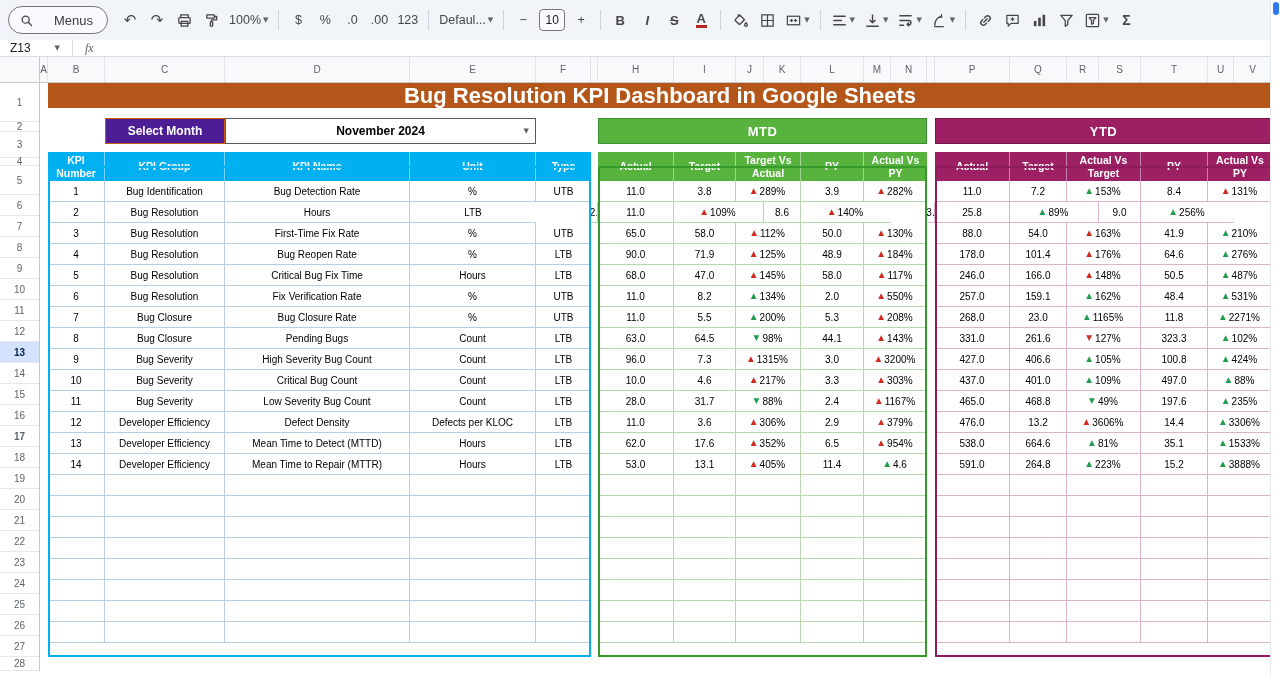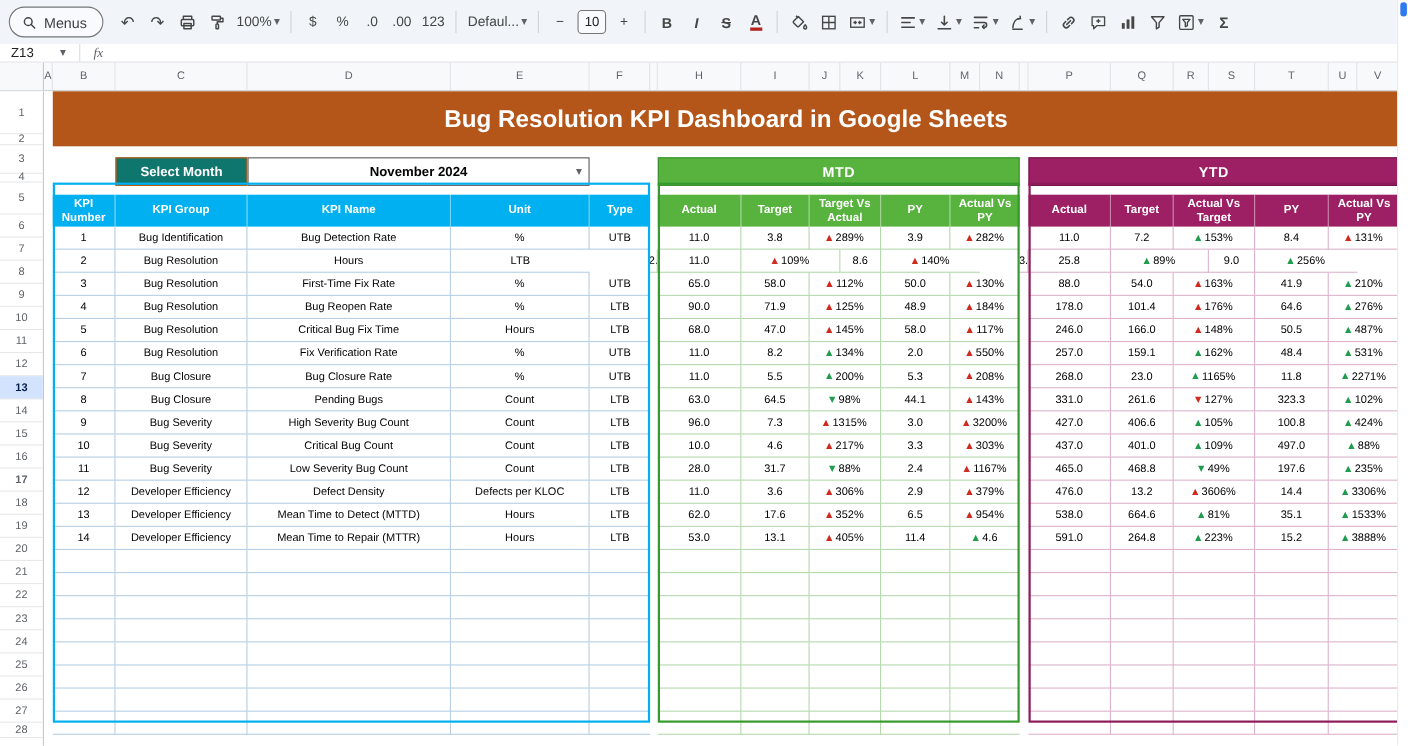--- a/index.html
+++ b/index.html
@@ -5,21 +5,21 @@
   *{box-sizing:border-box;margin:0;padding:0}
   html,body{width:1280px;height:678px;overflow:hidden}
   body{font-family:"Liberation Sans",sans-serif;background:#fff;position:relative}
   .dj{font-family:"DejaVu Sans",sans-serif}
 
   
   .toolbar{height:40px;background:#f1f5fa;display:flex;align-items:center;padding:0 8px;gap:1px}
   .tbtn{display:flex;align-items:center;justify-content:center;height:26px;min-width:26px;padding:0 4px;
         border-radius:4px;color:#444746;font-size:12.5px;cursor:default;white-space:nowrap}
   .tbtn svg{display:block}
-  .menus-pill{display:flex;align-items:center;gap:6px;height:28px;padding:0 14px 0 10px;border:1px solid #747775;
+  .menus-pill{display:flex;align-items:center;gap:20px;height:28px;padding:0 14px 0 10px;border:1px solid #747775;
         border-radius:15px;font-size:13px;color:#3c4043;background:#f8fafd;margin-right:8px}
   .caret{font-size:7px;color:#5f6368;margin-left:2px;font-family:"DejaVu Sans",sans-serif}
   .tdiv{width:1px;height:20px;background:#d0d4da;margin:0 5px}
   .fsize-box{width:26px;height:22px;border:1px solid #747775;border-radius:4px;display:flex;align-items:center;
         justify-content:center;font-size:12px;color:#202124;background:#f8fafd;margin:0 2px}
   .b-bold{font-weight:700;font-size:13px}
   .b-italic{font-style:italic;font-size:13px;font-weight:600}
   .b-strike{text-decoration:line-through;font-size:13px;font-weight:600}
   .b-color{font-weight:700;font-size:13px;line-height:1.05;border-bottom:3px solid #b3261e;padding:0 1px}
   .b-sigma{font-size:14px;font-weight:600}
@@ -44,30 +44,30 @@
   .rowhead.sel{background:#d3e3fd;color:#041e49;font-weight:700}
 
   
   .sheet{position:relative;width:1232px;background:#fff}
   .gridrow{display:grid;grid-template-columns:8px 57px 120px 185px 126px 55px 7px 76px 62px 28px 37px 63px 27px 36px 8px 75px 57px 32px 42px 67px 26px 38px}
   .cell{display:flex;align-items:center;justify-content:center;font-size:10px;color:#000;overflow:hidden;white-space:nowrap}
   .span2{grid-column:span 2}
   .span7{grid-column:span 7}
   .span21{grid-column:span 21}
 
-  .band-title{height:50px}
+  .band-title{height:25px}
   .band-sp1{height:10px}
   .band-month{height:26px}
   .band-sp2{height:8px}
   .band-thead{height:29px}
   .datarow{height:21px}
   .band-r28{height:14px}
 
   .title-cell{background:#b4561a;color:#fff;font-weight:700;font-size:22px}
-  .sm-label{background:#0f766e;border:1px solid #c55a11;color:#fff;font-weight:700;font-size:12px}
+  .sm-label{background:#4c1d95;border:1px solid #c55a11;color:#fff;font-weight:700;font-size:12px}
   .month-dd{background:#fff;border:1.5px solid #5a5a5a;color:#000;font-weight:700;font-size:12px;position:relative}
   .month-dd .caret{position:absolute;right:6px;top:50%;transform:translateY(-50%)}
   .banner{color:#fff;font-weight:700;font-size:13px;letter-spacing:.5px}
   .banner-mtd{background:#57b23e;border:1px solid #3c8f2f}
   .banner-ytd{background:#9c2063;border:1px solid #741549}
 
   .hcell{color:#fff;font-weight:700;font-size:10.5px;line-height:1.15;text-align:center;white-space:normal;
         padding:0 2px;border-right:1px solid rgba(255,255,255,.45)}
   .hb{background:#00b0f0}
   .hg{background:#57b23e}

